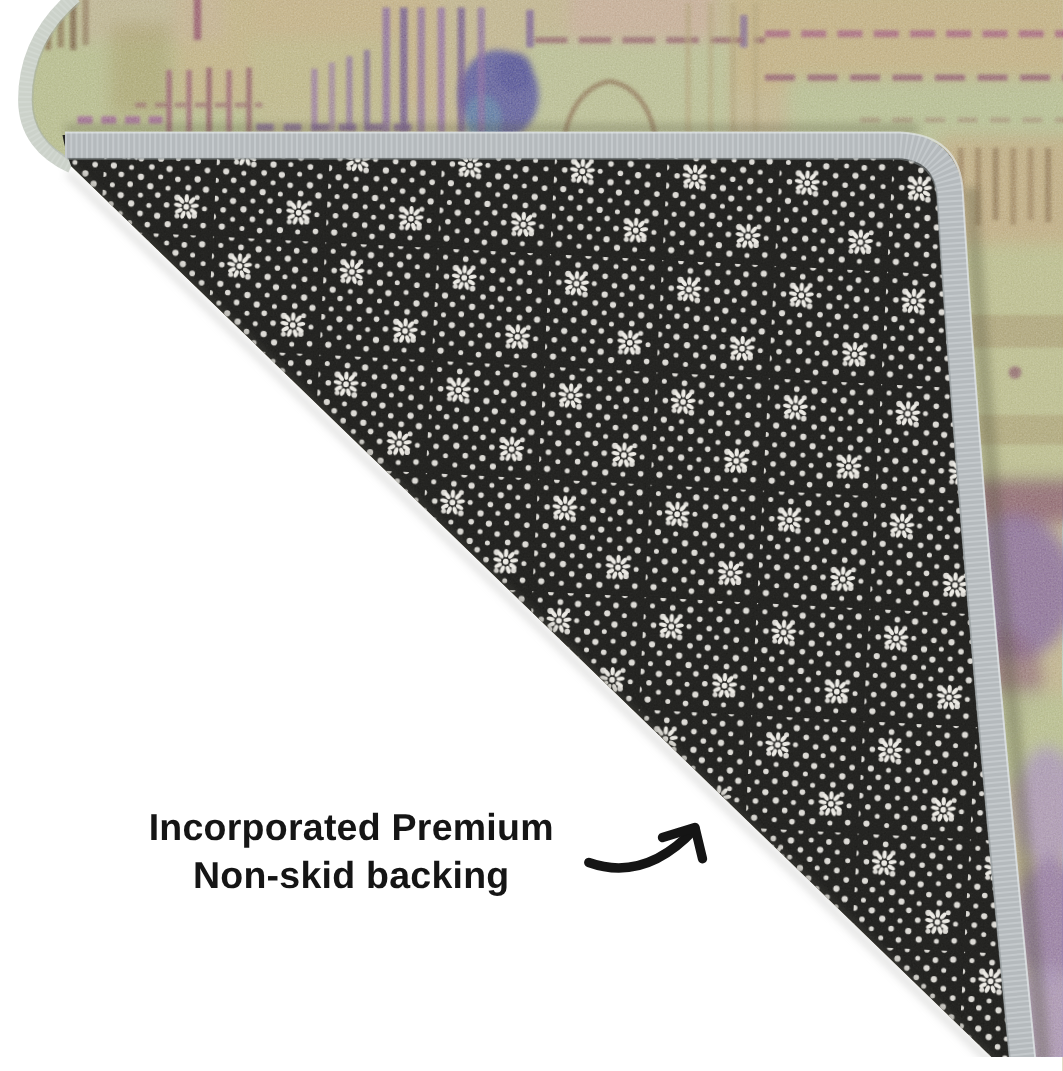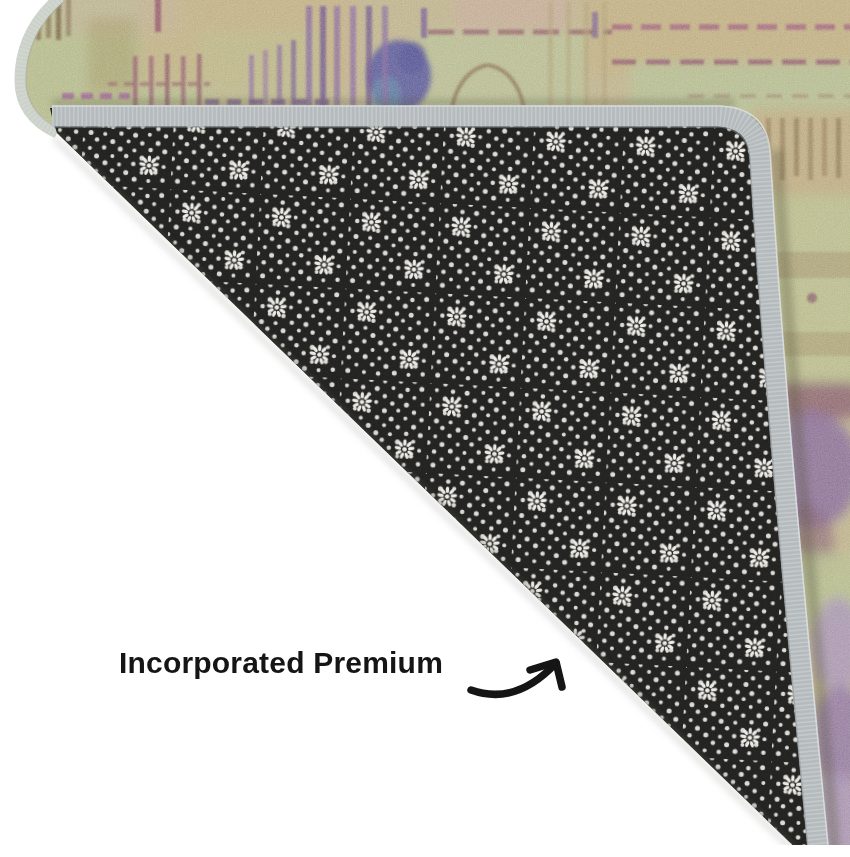--- a/index.html
+++ b/index.html
@@ -259,15 +259,16 @@
   </g>
 
   <g stroke-linecap="round" stroke-linejoin="round" fill="none">
     <path d="M 471,690 Q 516,706 556,663" stroke-width="7.5" stroke="#151515"></path>
     <path d="M 530,670 L 556,662 L 562,687" stroke-width="7.5" stroke="#151515"></path>
   </g>
 </svg>
 
 <div class="caption">
   <div>Incorporated Premium</div>
+  <div>Non-skid backing</div>
 </div>
 
 </div>
 
 </body></html>

